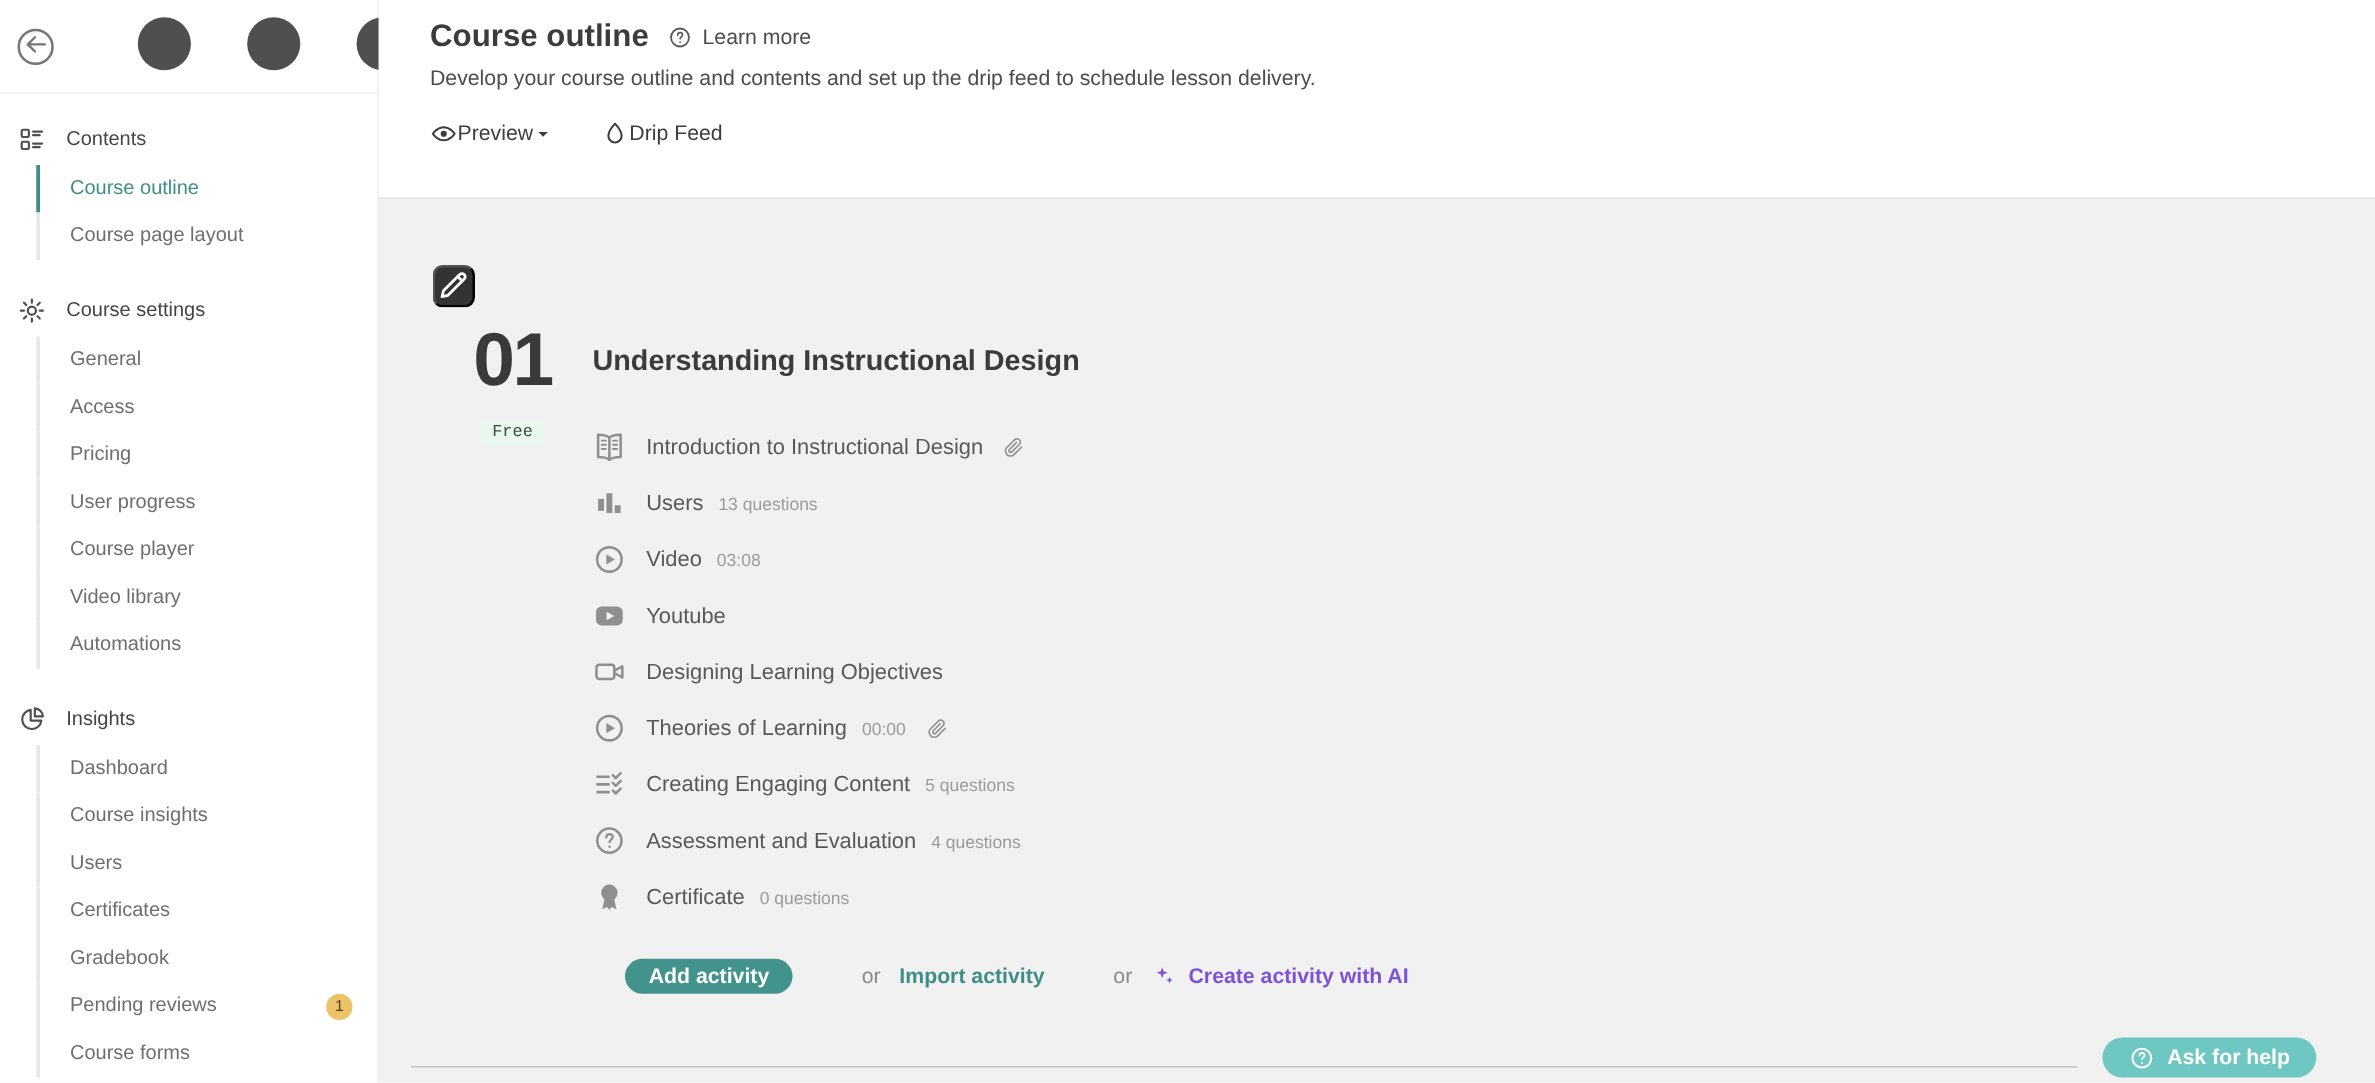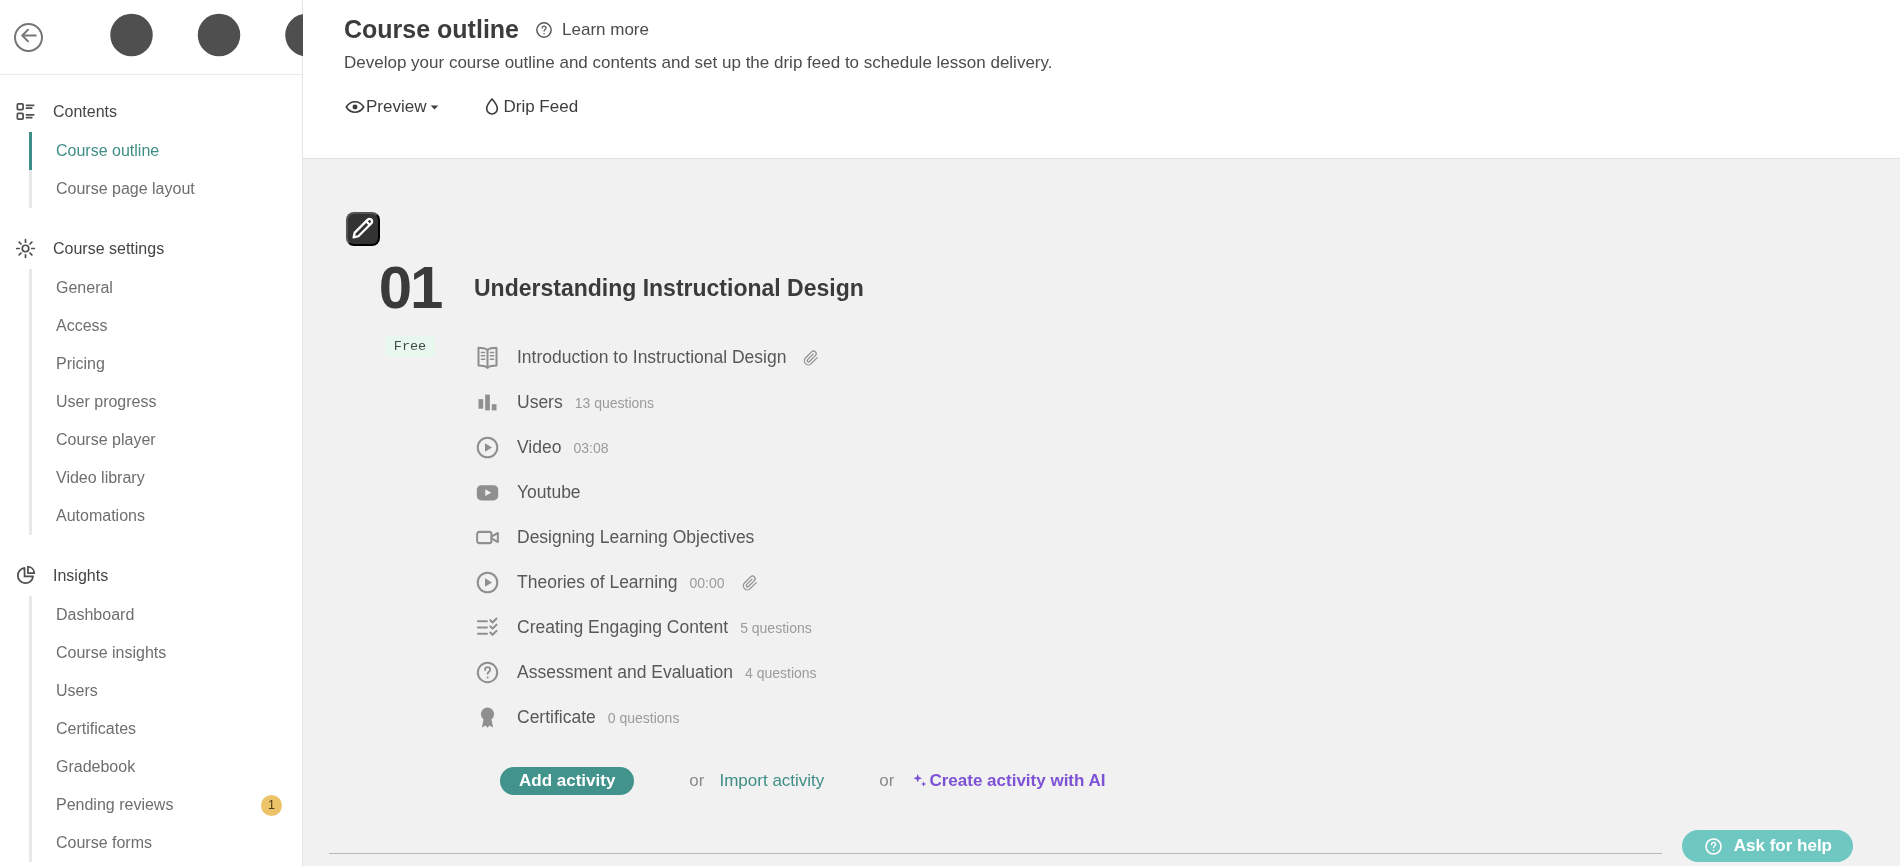--- a/index.html
+++ b/index.html
@@ -52,22 +52,22 @@
   .act-icon { width:27px; height:27px; color:#8f8f8f; margin-right:16px; display:flex; align-items:center; justify-content:center; flex:none; }
   .act-icon svg { width:100%; height:100%; }
   .act-label { font-size:17.5px; color:#585858; }
   .act-meta { font-size:14px; color:#9b9b9b; margin-left:12px; }
   .act-clip { width:20px; height:20px; color:#8f8f8f; margin-left:15px; display:flex; }
   .act-clip svg { width:100%; height:100%; }
 
   .actions { margin-top:27px; display:flex; align-items:center; gap:15px; padding-left:26px; }
   .add-btn { background:var(--btn-teal); color:#fff; font-size:17px; font-weight:700; padding:4px 19px; border:none; border-radius:18px; cursor:pointer; font-family:inherit; }
   .or-text { font-size:17px; color:#8a8a8a;margin-left:40px; }
-  .import-link { font-size:17px; font-weight:400; color:var(--accent); cursor:pointer; }
-  .ai-link { font-size:17px; font-weight:600; color:var(--ai-purple); cursor:pointer; display:flex; align-items:center; gap:0; }
+  .import-link { font-size:17px; font-weight:700; color:var(--accent); cursor:pointer; }
+  .ai-link { font-size:17px; font-weight:600; color:var(--ai-purple); cursor:pointer; display:flex; align-items:center; gap:10px; }
   .ai-link .icon { width:20px; height:20px; display:flex; }
 
   .bottom-divider { position:absolute; left:26px; top:694px; width:1333px; height:1px; background:#b5b8b7; }
 
   .help-btn { position:absolute; right:47px; bottom:4px; background:var(--help-teal); color:#fff; border:none; border-radius:21px; height:32px; padding:0 21px; font-size:17px; font-weight:700; font-family:inherit; display:flex; align-items:center; gap:10px; cursor:pointer; }
   .help-btn .icon { width:21px; height:21px; display:flex; }
 
   .icon svg, .section-header .icon svg, .tool-btn .icon svg, .caret svg { width:100%; height:100%; }
 </style>
 </head>

